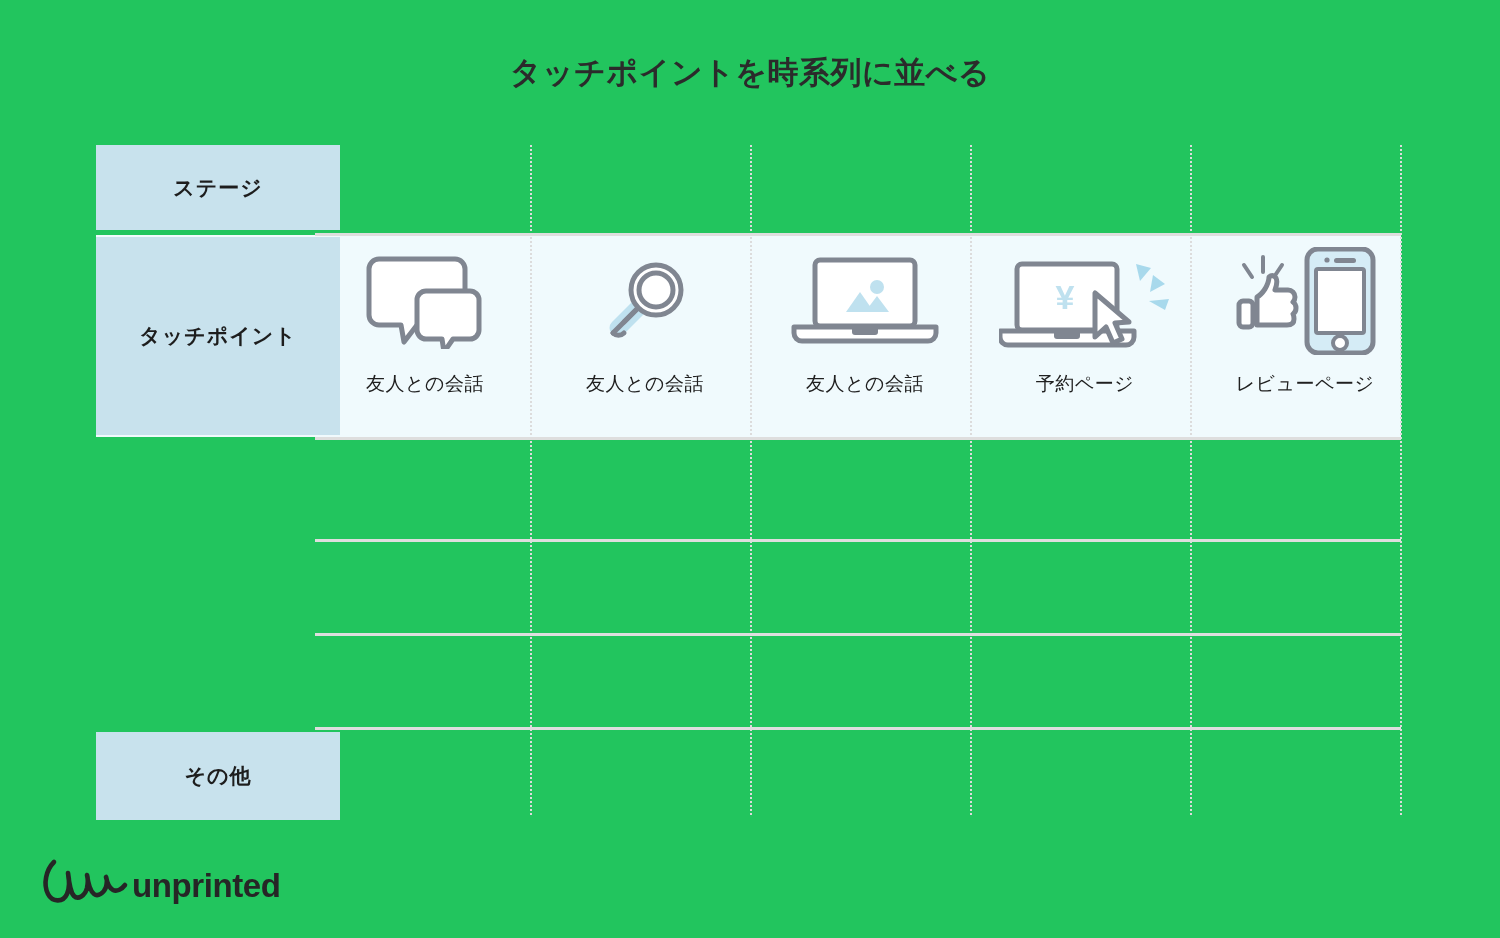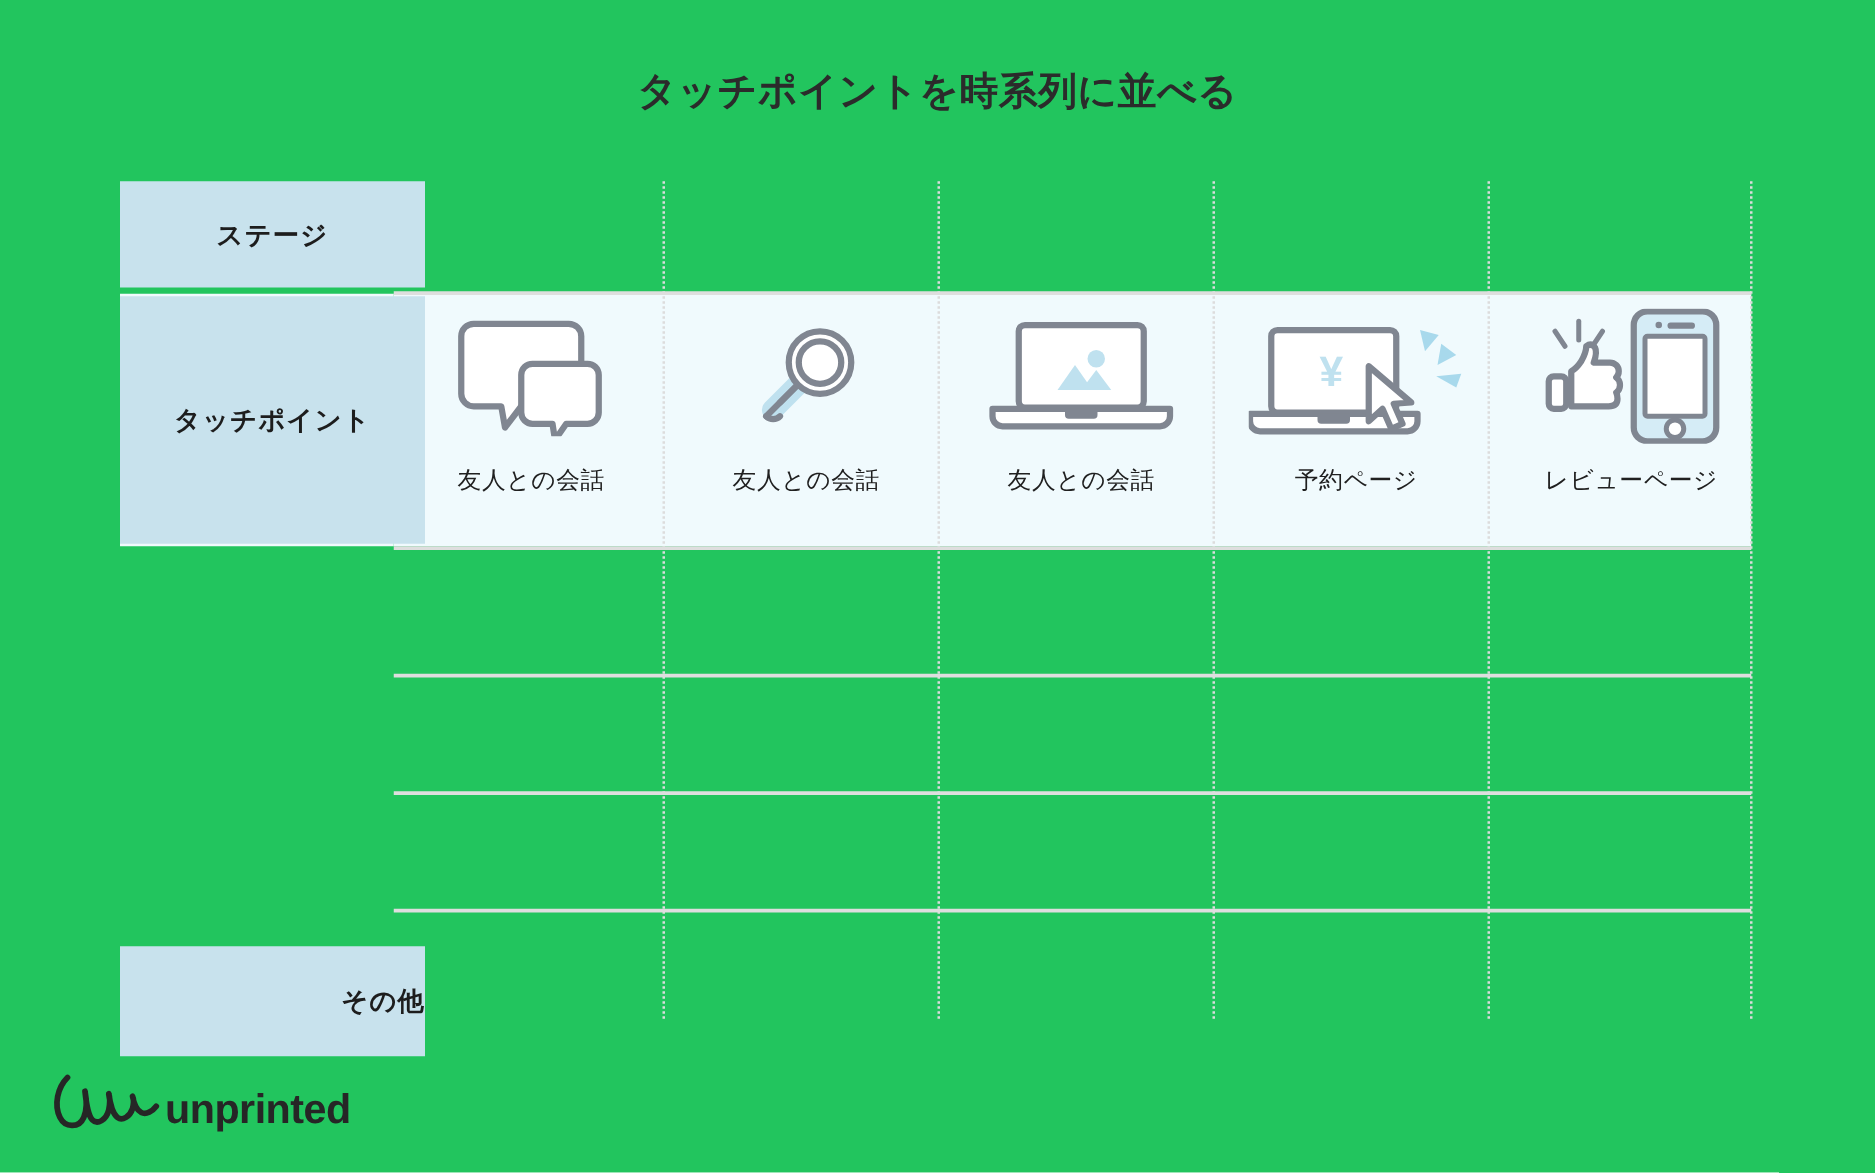--- a/index.html
+++ b/index.html
@@ -161,21 +161,21 @@
       <span>ステージ</span>
     </div>
 
     <div class="row-label" style="top:92px; height:198px;">
       <span>タッチポイント</span>
     </div>
 
 
 
 
-    <div class="row-label" style="top:612px; height:88px;justify-content:flex-end;">
+    <div class="row-label" style="top:587px; height:88px;">
       <span>その他</span>
     </div>
 
     <div class="tp-cell" style="left:219px;">
       <div class="tp-icon">
         <svg width="118" height="96" viewBox="0 0 118 96">
           <g fill="#ffffff" stroke="#808691" stroke-width="5" stroke-linejoin="round">
             <path d="M13 6 h76 a10 10 0 0 1 10 10 v46 a10 10 0 0 1 -10 10 h-38 l-13 17 -3 -17 h-22 a10 10 0 0 1 -10 -10 v-46 a10 10 0 0 1 10 -10 z"></path>
           </g>
           <g fill="#ffffff" stroke="#808691" stroke-width="5" stroke-linejoin="round">

